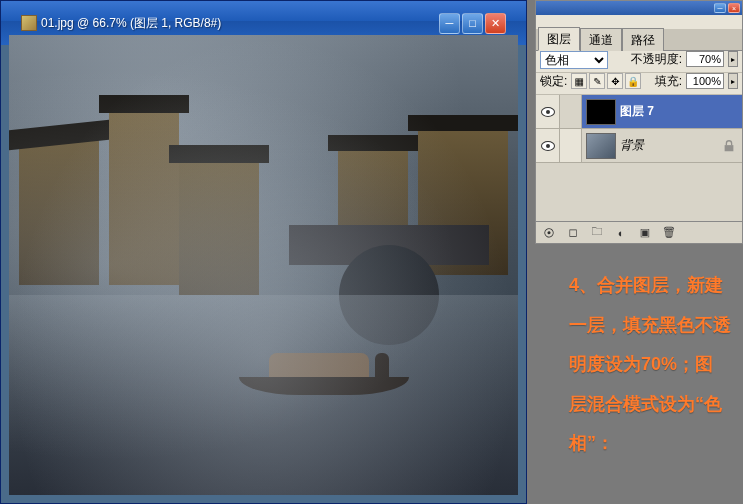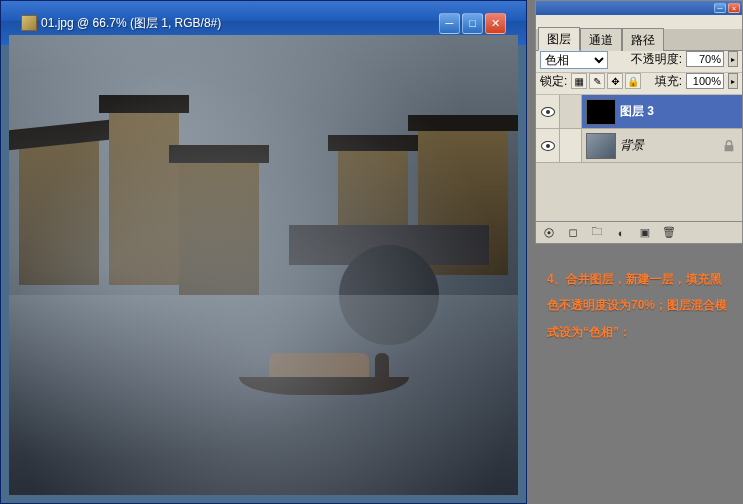--- a/index.html
+++ b/index.html
@@ -58,21 +58,21 @@
   .layer-item.selected .link-col { background:#d8d4c8;}
   .thumb { width: 30px; height: 26px; border: 1px solid #666; margin: 0 4px; background:#000; }
   .thumb.bg { background: linear-gradient(135deg,#8a98a8,#4a5868); }
   .layer-name { font-size: 12px; flex:1;}
   .lockmark { width:14px; height:14px; margin-right:6px; opacity:0.6; }
   .panel-bottom { position:absolute; bottom:0; left:0; right:0; height: 22px; background: #d8d4c8; border-top: 1px solid #888; display: flex; align-items: center; padding: 0 4px; gap: 6px; }
   .panel-bottom .bicon { width: 18px; height: 16px; display:flex; align-items:center; justify-content:center; font-size:11px; cursor:pointer; color:#333;}
   
   
   .instruction { position: absolute; right: 0; top: 252px; width: 208px; height: 250px; background: #7a7a7a; padding: 14px 12px; }
-  .instruction p { color: #ff7a2a; font-size: 12px; line-height: 2.2; font-weight: bold; text-shadow: 0 1px 1px rgba(0,0,0,0.3); }
+  .instruction p { color: #ff7a2a; font-size: 18px; line-height: 2.2; font-weight: bold; text-shadow: 0 1px 1px rgba(0,0,0,0.3); margin-left: 22px; }
 </style>
 </head>
 <body>
 
 <div class="doc-window">
   <div class="doc-titlebar">
     <div class="icon"></div>
     <div class="title">01.jpg @ 66.7% (图层 1, RGB/8#)</div>
     <div class="win-btns">
       <div class="win-btn min">─</div>
@@ -144,21 +144,21 @@
     <input type="text" value="100%" style="">
     <div class="arrow">▸</div>
   </div>
   <div class="layer-list">
     <div class="layer-item selected">
       <div class="eye-col">
           <div class="eye"></div>
         </div>
       <div class="link-col"></div>
       <div class="thumb"></div>
-      <span class="layer-name">图层 3</span>
+      <span class="layer-name">图层 7</span>
     </div>
     <div class="layer-item">
       <div class="eye-col">
           <div class="eye"></div>
         </div>
       <div class="link-col"></div>
       <div class="thumb bg"></div>
       <span class="layer-name" style="font-style:italic;">背景</span>
       <svg class="lockmark" viewBox="0 0 16 16">
           <rect x="3" y="7" width="10" height="7" fill="#666"></rect>

